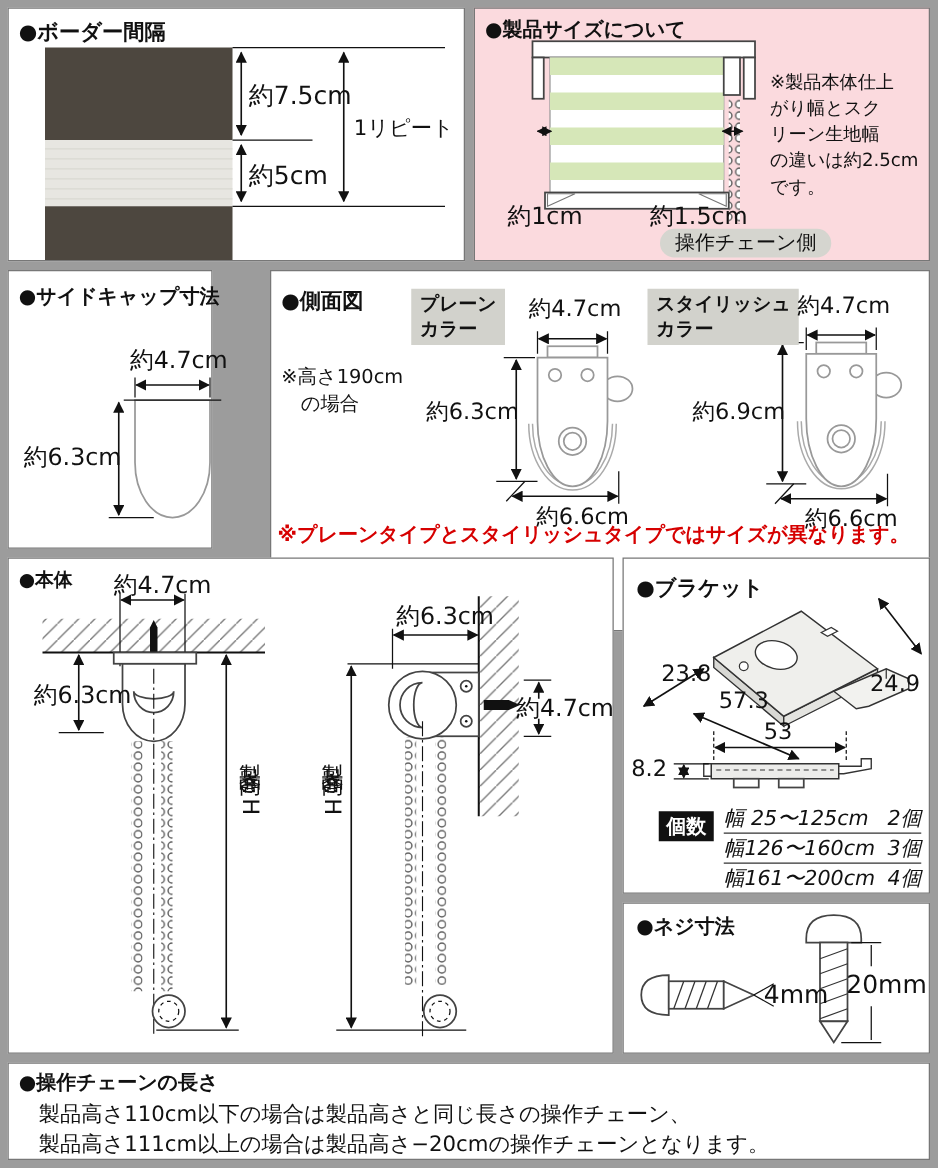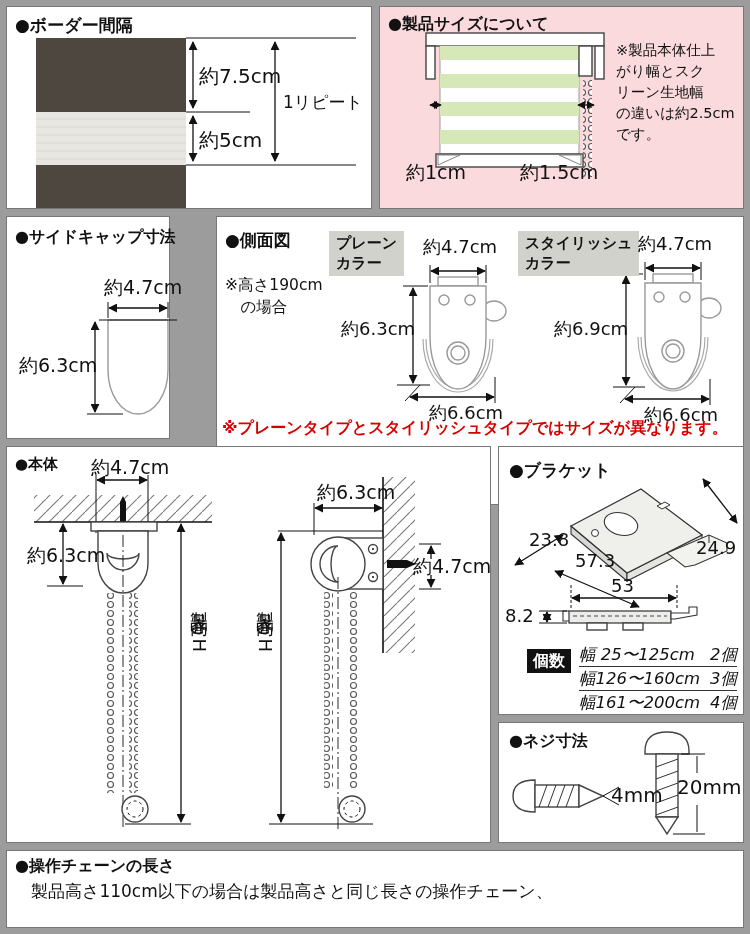--- a/index.html
+++ b/index.html
@@ -2,21 +2,21 @@
 <html><head>
 <meta charset="utf-8">
 <style>
   html,body{margin:0;padding:0;background:#9c9c9c;}
   #page{position:relative;width:750px;height:934px;background:#9c9c9c;
         font-family:"DejaVu Sans","Liberation Sans",sans-serif;color:#111;overflow:hidden;}
   .panel{position:absolute;background:#fff;border:1px solid #777;box-sizing:border-box;}
   .panel.pink{background:#fbdade;}
   .t{position:absolute;font-weight:bold;font-size:16px;white-space:nowrap;}
   .lbl{position:absolute;font-size:19px;white-space:nowrap;}
-  .note{position:absolute;font-size:14px;line-height:1.45;white-space:pre-line;}
+  .note{position:absolute;font-size:14px;line-height:1.45;white-space:pre-line;margin-top:16px;}
   .pill{position:absolute;background:#d5d5cf;border-radius:13px;padding:1px 12px;font-size:16px;white-space:nowrap;}
   .gray-tag{position:absolute;background:#d2d2cc;padding:3px 7px;font-size:15px;font-weight:bold;line-height:1.3;white-space:pre-line;}
   .red-note{position:absolute;color:#d60000;font-weight:bold;font-size:16px;white-space:nowrap;}
   .vtext{writing-mode:vertical-rl;text-orientation:mixed;letter-spacing:3px;font-size:18px;}
   .qty-header{position:absolute;background:#111;color:#fff;font-size:16px;font-weight:bold;
               width:44px;height:24px;line-height:24px;text-align:center;}
   .qtable{position:absolute;width:158px;font-size:16.5px;}
   .qrow{display:flex;justify-content:space-between;height:23px;line-height:23px;}
   .qrow.uline{border-bottom:1.5px solid #333;}
   svg{position:absolute;left:0;top:0;display:block;}
@@ -91,20 +91,21 @@
       <line x1="198" y1="98" x2="214" y2="98" class="dim" marker-start="url(#a2)" marker-end="url(#a2)"></line>
     </svg>
     <div class="t" style="left:8px;top:7px;">●製品サイズについて</div>
     <div class="note" style="left:236px;top:33px;width:122px;font-size:14.5px;">※製品本体仕上
 がり幅とスク
 リーン生地幅
 の違いは約2.5cm
 です。</div>
     <div class="lbl" style="left:26px;top:153px;">約1cm</div>
     <div class="lbl" style="left:140px;top:153px;">約1.5cm</div>
+    <div class="pill" style="left:148px;top:176px;">操作チェーン側</div>
   </section>
 
   <section class="panel" style="left:6px;top:216px;width:164px;height:223px;">
     <svg width="201" height="221" viewBox="0 0 201 221">
       <defs>
         <marker id="a3" viewBox="0 0 10 10" refX="9" refY="5" markerWidth="9" markerHeight="9" markerUnits="userSpaceOnUse" orient="auto-start-reverse">
             <path d="M0,0 L10,5 L0,10 Z" fill="#111"></path>
           </marker>
       </defs>
       <path d="M101,103 L161,103 L161,153 A30 44 0 0 1 101,153 Z" class="ol2"></path>
@@ -338,15 +339,16 @@
       <line x1="198" y1="82" x2="198" y2="109" class="thin"></line>
     </svg>
     <div class="t" style="left:10px;top:8px;">●ネジ寸法</div>
     <div class="lbl" style="left:112px;top:60px;font-size:20px;">4mm</div>
     <div class="lbl" style="left:178px;top:52px;font-size:20px;">20mm</div>
   </section>
 
   <section class="panel" style="left:6px;top:850px;width:738px;height:78px;">
     <div class="t" style="left:8px;top:5px;">●操作チェーンの長さ</div>
     <div class="lbl" style="left:24px;top:29px;font-size:17px;">製品高さ110cm以下の場合は製品高さと同じ長さの操作チェーン、</div>
+    <div class="lbl" style="left:24px;top:53px;font-size:17px;">製品高さ111cm以上の場合は製品高さ−20cmの操作チェーンとなります。</div>
   </section>
 
 </div>
 
 </body></html>

